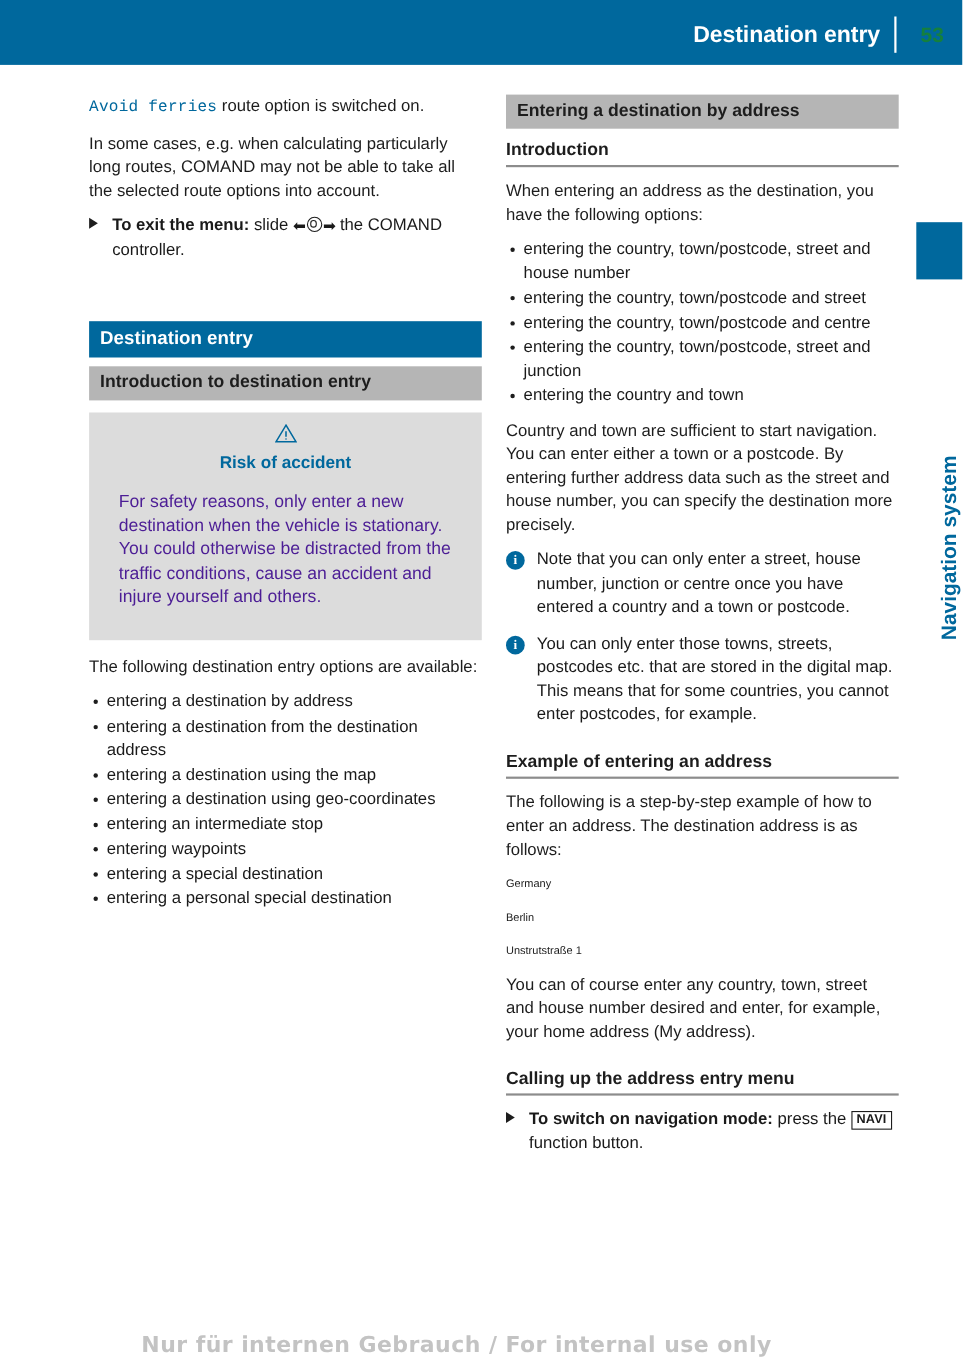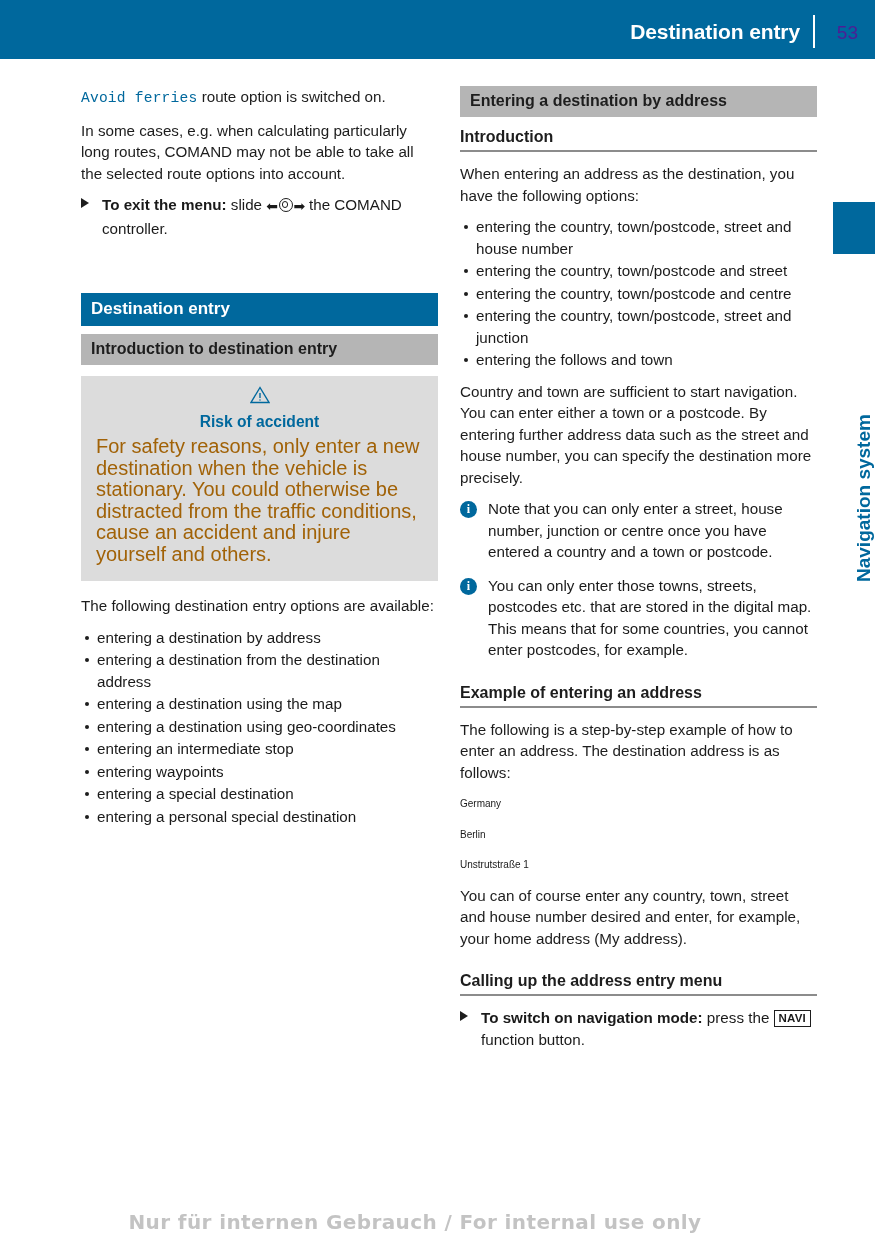--- a/index.html
+++ b/index.html
@@ -39,22 +39,22 @@
     top: 15px;
     width: 2px;
     height: 33px;
     background: #ffffff;
   }
   #header-page-number {
     position: absolute;
     right: 17px;
     top: 22px;
     font-size: 19px;
-    font-weight: normal;
-    color: #4c1d95;
+    font-weight: bold;
+    color: #15803d;
   }
 
   
   #side-tab-block {
     position: absolute;
     left: 833px;
     top: 202px;
     width: 42px;
     height: 52px;
     background: #00689d;
@@ -194,24 +194,24 @@
     margin-bottom: 5px;
     flex-direction: column;
   }
   .warning-title .wt-text {
     font-size: 15.6px;
     font-weight: bold;
     color: #00689d;
   }
   .warn-tri { display: block; }
   .warning-body {
-    font-size: 20px;
-    line-height: 21.5px;
-    color: #a16207;
-    margin: 4px;
+    font-size: 16px;
+    line-height: 21.5px;
+    color: #4c1d95;
+    margin: 16px;
   }
 
   
   ul.bullets {
     list-style: none;
     margin: 0 0 10px 0;
     padding: 0;
   }
   ul.bullets li {
     position: relative;
@@ -350,21 +350,21 @@
   <div class="sub-heading">Introduction</div>
   <div class="sub-heading-gap"></div>
 
   <p class="body-text">When entering an address as the destination, you have the following options:</p>
 
   <ul class="bullets">
     <li>entering the country, town/postcode, street and house number</li>
     <li>entering the country, town/postcode and street</li>
     <li>entering the country, town/postcode and centre</li>
     <li>entering the country, town/postcode, street and junction</li>
-    <li>entering the follows and town</li>
+    <li>entering the country and town</li>
   </ul>
 
   <p class="body-text">Country and town are sufficient to start navigation. You can enter either a town or a postcode. By entering further address data such as the street and house number, you can specify the destination more precisely.</p>
 
   <div class="info-note">
     <span class="info-icon">i</span>
     <span>Note that you can only enter a street, house number, junction or centre once you have entered a country and a town or postcode.</span>
   </div>
 
   <div class="info-note">

